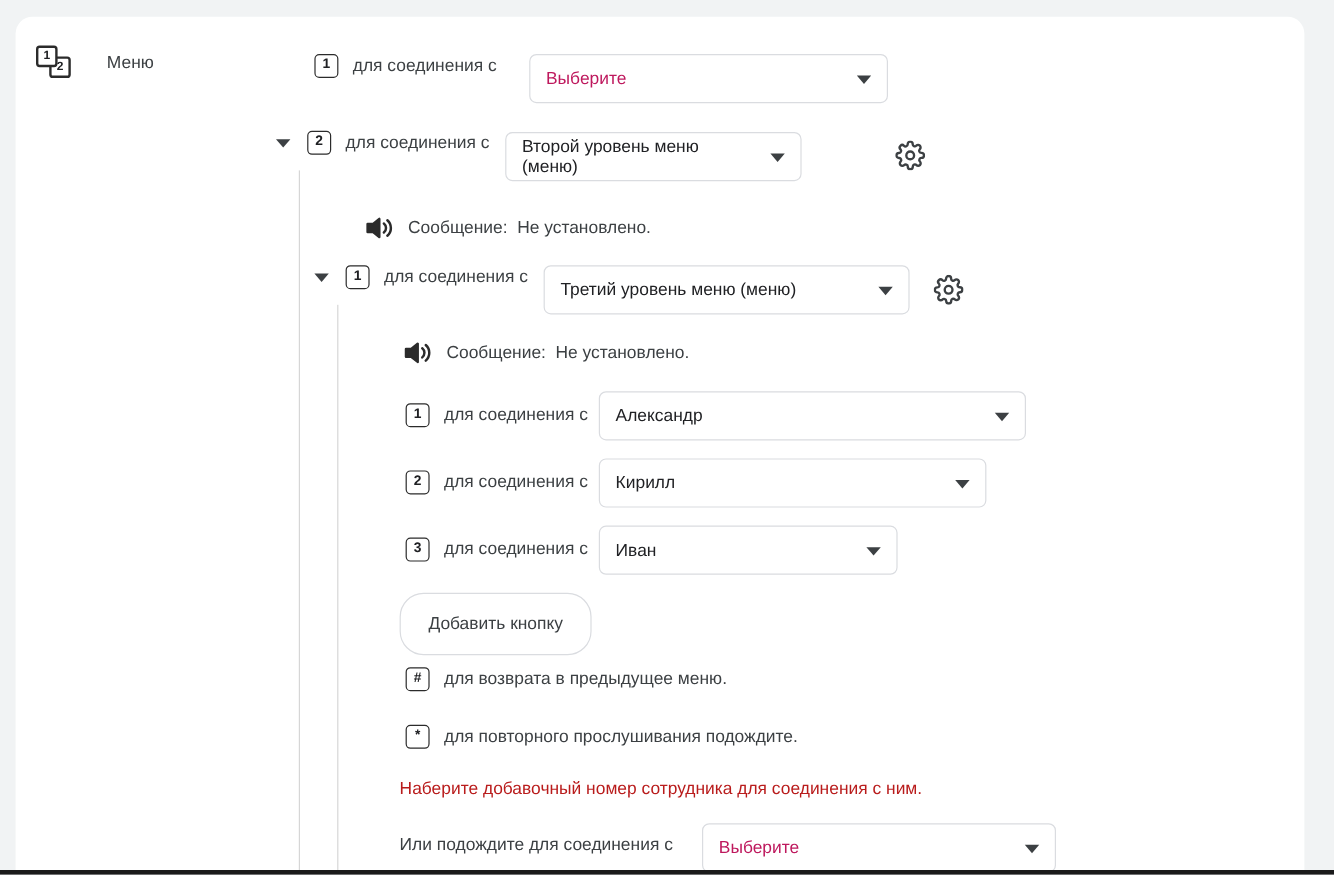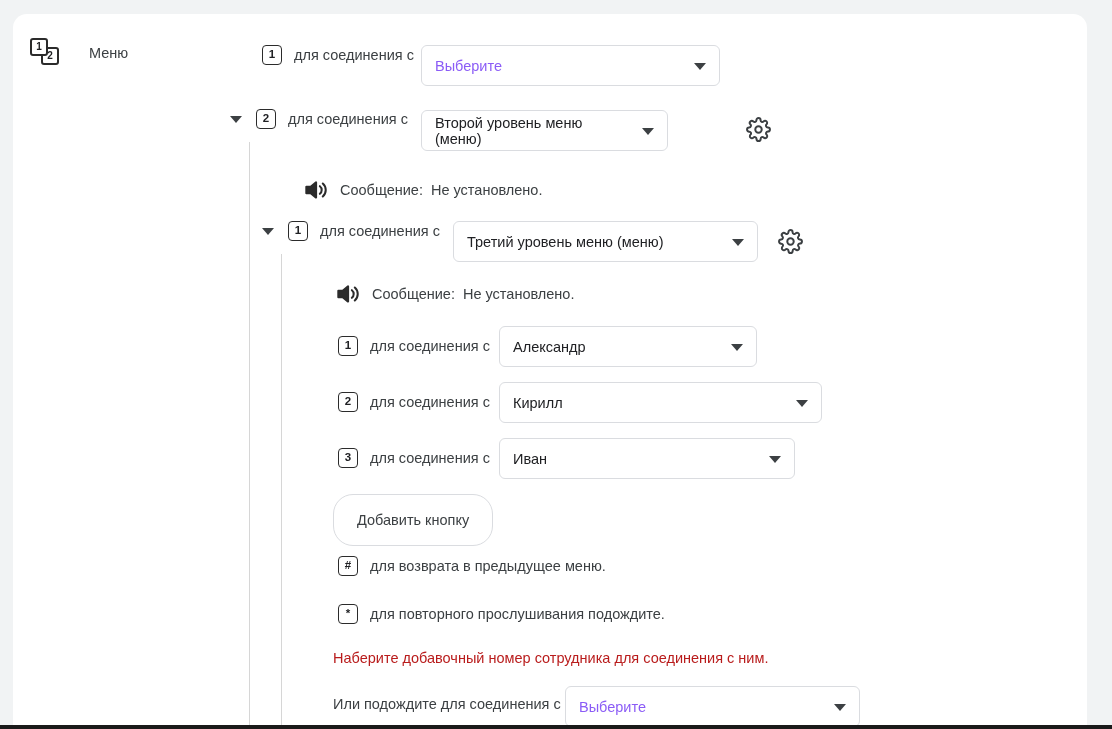--- a/index.html
+++ b/index.html
@@ -90,21 +90,21 @@
     border: 1px solid #dadce0;
     border-radius: 6px;
     background: #fff;
     display: flex;
     align-items: center;
     padding: 0 36px 0 13px;
     font-size: 14.5px;
     color: #202124;
     cursor: pointer;
   }
-  .select.placeholder { color: #8b5cf6; }
+  .select.placeholder { color: #be185d; margin-left: 20px; }
   .caret {
     position: absolute;
     right: 13px;
     top: 50%;
     margin-top: -3px;
     width: 0; height: 0;
     border-left: 6px solid transparent;
     border-right: 6px solid transparent;
     border-top: 7px solid #3c4043;
   }
@@ -247,39 +247,39 @@
       <path d="M19.2 6a8 8 0 0 1 0 12"></path>
     </svg>
     <span class="msg-text">Сообщение:</span>
     <span class="msg-text msg-val" style="margin-left:8px;">Не установлено.</span>
   </div>
 
   <div class="row" style="left:325px; top:322px;">
     <span class="badge">1</span>
     <span class="lbl">для соединения с</span>
   </div>
-  <div class="select" style="left:486px; top:312px; width:258px; position:absolute;">
+  <div class="select" style="left:486px; top:312px; width:356px; position:absolute;">
     <span>Александр</span>
     <span class="caret"></span>
   </div>
 
   <div class="row" style="left:325px; top:378px;">
     <span class="badge">2</span>
     <span class="lbl">для соединения с</span>
   </div>
   <div class="select" style="left:486px; top:368px; width:323px; position:absolute;">
     <span>Кирилл</span>
     <span class="caret"></span>
   </div>
 
   <div class="row" style="left:325px; top:434px;">
     <span class="badge">3</span>
     <span class="lbl">для соединения с</span>
   </div>
-  <div class="select" style="left:486px; top:424px; width:296px; position:absolute;">
+  <div class="select" style="left:486px; top:424px; width:249px; position:absolute;">
     <span>Иван</span>
     <span class="caret"></span>
   </div>
 
   <button class="pill" style="position:absolute; left:320px; top:480px;">Добавить кнопку</button>
 
   <div class="row" style="left:325px; top:542px;">
     <span class="badge">#</span>
     <span class="lbl">для возврата в предыдущее меню.</span>
   </div>

